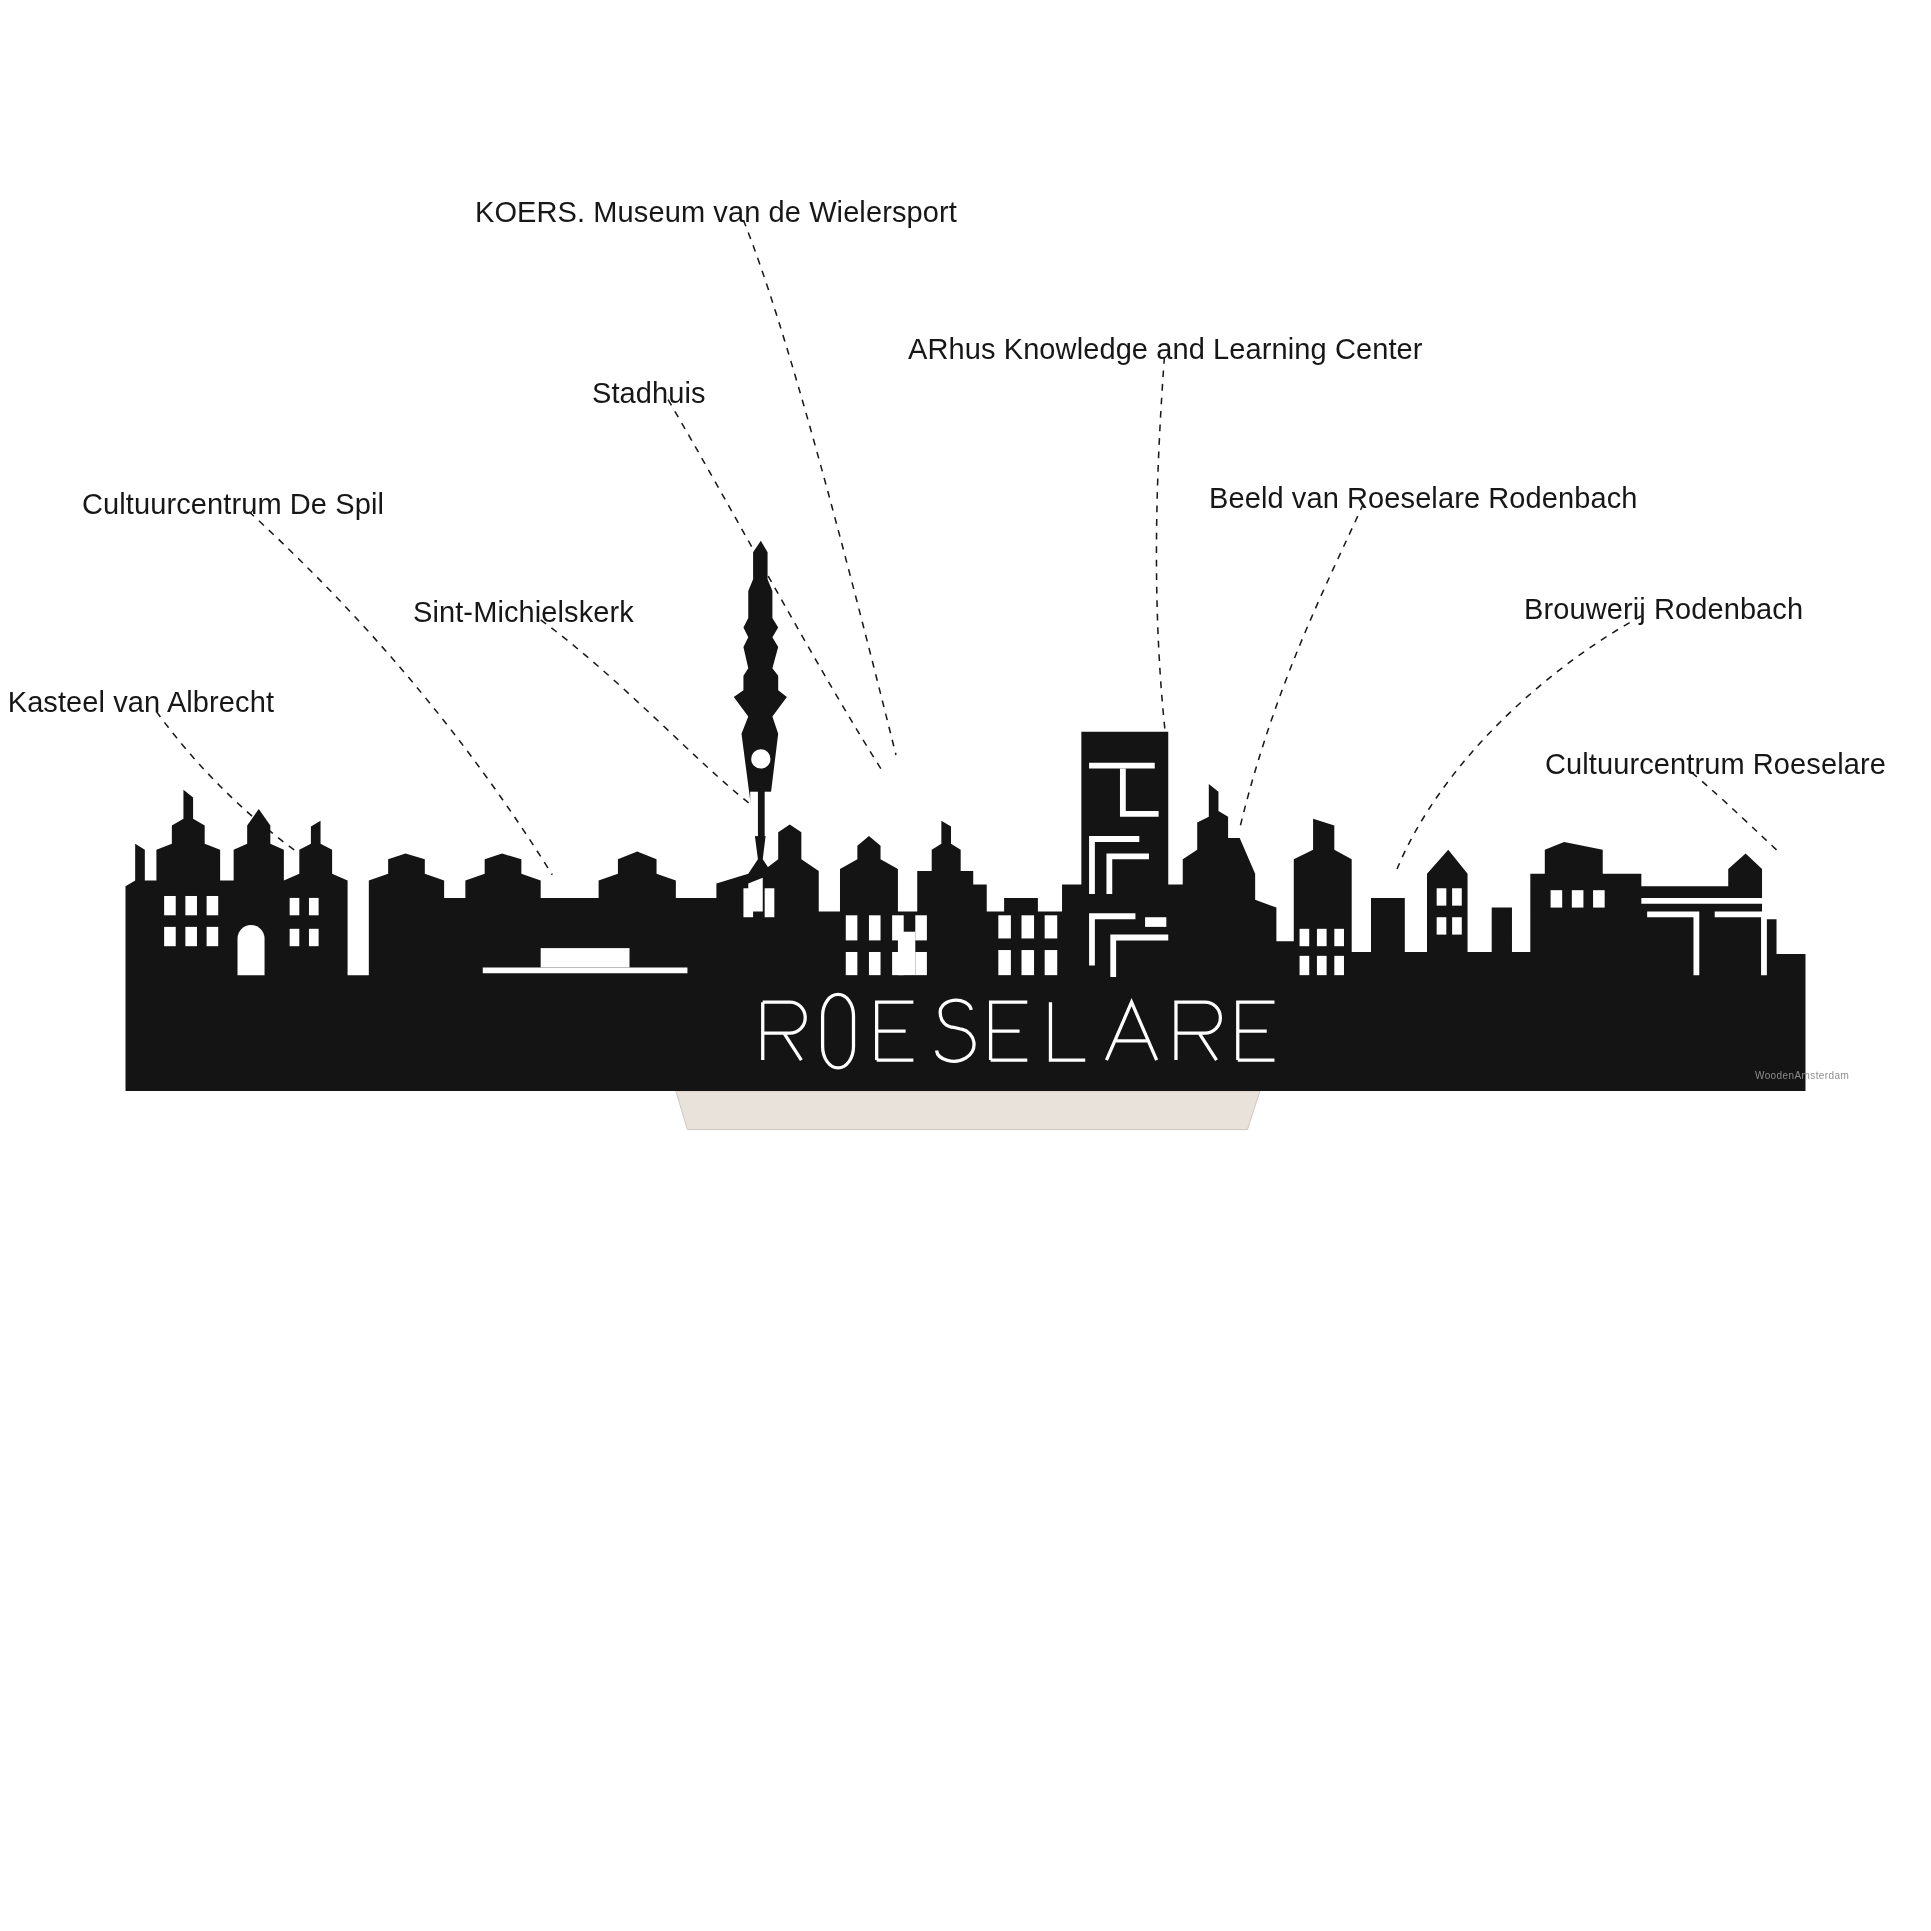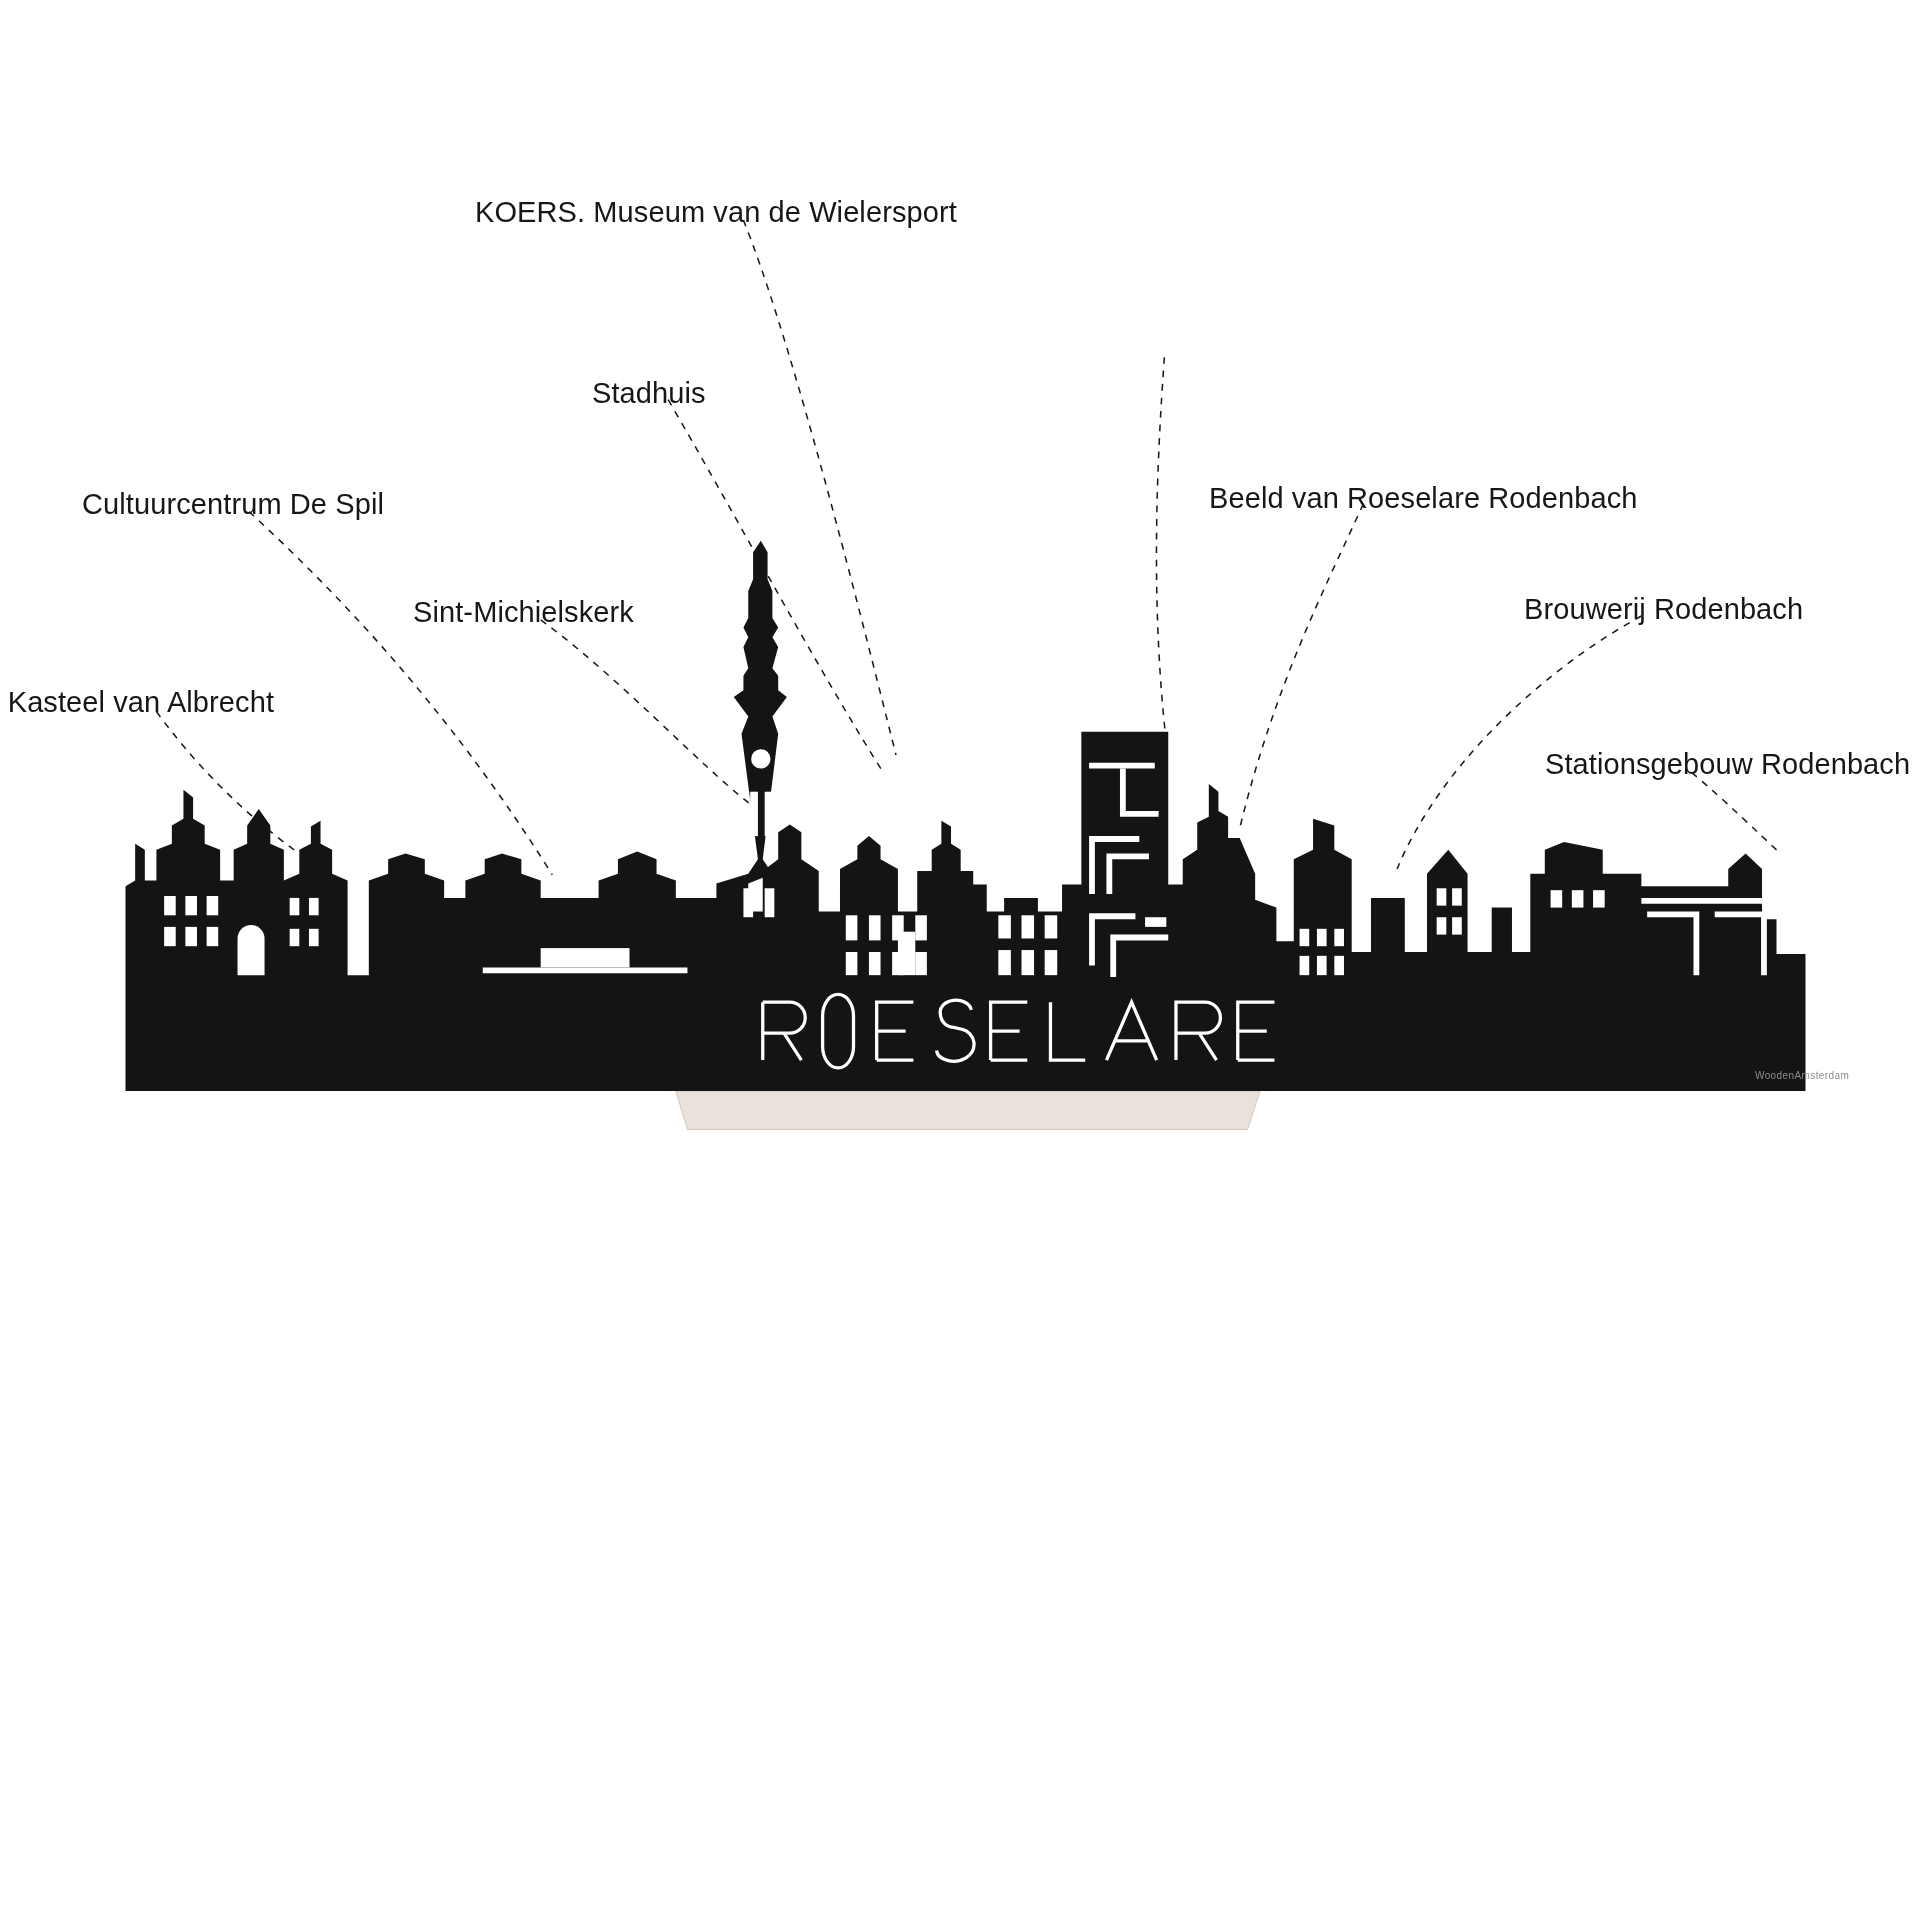--- a/index.html
+++ b/index.html
@@ -357,23 +357,24 @@
         <path d="M 1026,1098 L 1026,1038 L 1064,1038 M 1026,1068 L 1056,1068 M 1026,1098 L 1064,1098"></path>
         <path d="M 1088,1038 L 1088,1098 L 1124,1098"></path>
         <path d="M 1146,1098 L 1172,1038 L 1198,1098 M 1156,1078 L 1188,1078"></path>
         <path d="M 1218,1098 L 1218,1038 L 1248,1038 A 16 16 0 0 1 1248 1070 L 1218,1070 M 1242,1070 L 1260,1098"></path>
         <path d="M 1282,1098 L 1282,1038 L 1320,1038 M 1282,1068 L 1312,1068 M 1282,1098 L 1320,1098"></path>
       </g>
     </g>
   </svg>
 
   <div class="label" style="left:475px; top:196px;">KOERS. Museum van de Wielersport</div>
+  <div class="label" style="left:908px; top:333px;">ARhus Knowledge and Learning Center</div>
   <div class="label" style="left:592px; top:377px;">Stadhuis</div>
   <div class="label" style="left:1209px; top:482px;">Beeld van Roeselare Rodenbach</div>
   <div class="label" style="left:82px; top:488px;">Cultuurcentrum De Spil</div>
   <div class="label" style="left:1524px; top:593px;">Brouwerij Rodenbach</div>
   <div class="label" style="left:413px; top:596px;">Sint-Michielskerk</div>
   <div class="label" style="left:7.7px; top:686px;">Kasteel van Albrecht</div>
-  <div class="label" style="left:1545px; top:748px;">Stationsgebouw Rodenbach</div>
+  <div class="label" style="left:1545px; top:748px;">Cultuurcentrum Roeselare</div>
 
   <div class="watermark" style="left:1755px; top:1070px;">WoodenAmsterdam</div>
 </div>
 
 
 </body></html>

